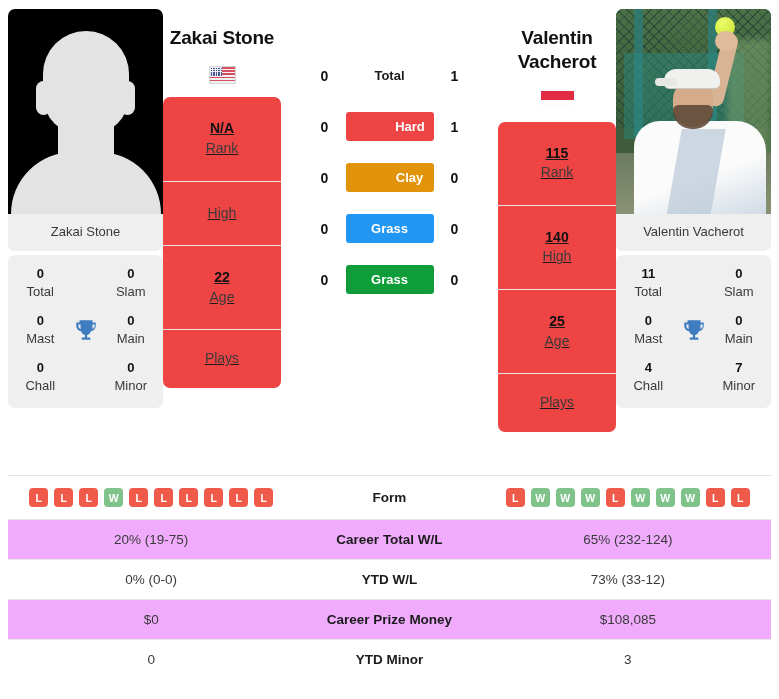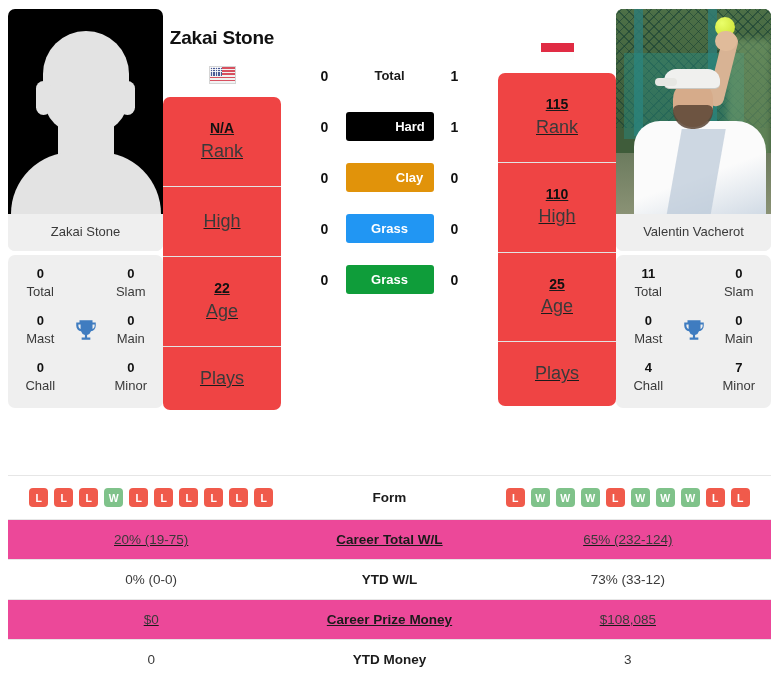--- a/index.html
+++ b/index.html
@@ -152,21 +152,21 @@
     width: 118px;
     text-decoration: underline;
   }
   .meta-row {
     text-align: center;
     padding: 15px 4px;
     border-bottom: 1px solid #e3e3e3;
   }
   .meta-row:last-child { border-bottom: none; }
   .meta-row .v { font-size: 14px; font-weight: 700; color: #111; line-height: 1.4; }
-  .meta-row .k { font-size: 18px; color: #3a3a3a; line-height: 1.4; }
+  .meta-row .k { font-size: 14px; color: #3a3a3a; line-height: 1.4; }
   .meta-row.tall { padding: 22px 4px; }
   .meta-row.plays { padding: 19px 4px; }
 
   
   .center-col {
     flex: 1 1 auto;
     padding-top: 52px;
     display: flex; flex-direction: column;
     align-items: center;
     gap: 22px;
@@ -184,21 +184,21 @@
     font-size: 13px; font-weight: 700;
     color: #ffffff;
     padding: 7px 0;
     border-radius: 3px;
   }
   .sbadge.plain { color: #1b1b1b; background: transparent; font-weight: 700; }
 
   
   .table { width: 763px; margin: 0 8px; border-collapse: collapse; }
   .table tr { border-top: 1px solid #e6e6e6; }
-  .table tr.alt { background: #ec4899; text-decoration: underline; }
+  .table tr.alt { background: #f0abfc; }
   .table td {
     padding: 12px 6px;
     font-size: 13.5px;
     color: #3a3a3a;
     text-align: center;
     vertical-align: middle;
   }
   .table td.label {
     font-weight: 700;
     color: #1b1b1b;
@@ -299,51 +299,55 @@
     </div>
 
     <div class="center-col">
       <div class="srow">
         <span class="sc">0</span>
         <span class="sbadge plain">Total</span>
         <span class="sc">1</span>
       </div>
       <div class="srow">
         <span class="sc">0</span>
-        <span class="sbadge" id="badge-hard" style="background: #000000; padding-left: 41px;">Hard</span>
+        <span class="sbadge" id="badge-hard" style="background: #ef4444; padding-left: 41px;">Hard</span>
         <span class="sc">1</span>
       </div>
       <div class="srow">
         <span class="sc">0</span>
         <span class="sbadge" id="badge-clay" style="background: rgb(225, 147, 10); padding-left: 40px;">Clay</span>
         <span class="sc">0</span>
       </div>
       <div class="srow">
         <span class="sc">0</span>
         <span class="sbadge" id="badge-indoor" style="background: rgb(33, 150, 243);">Grass</span>
         <span class="sc">0</span>
       </div>
       <div class="srow">
         <span class="sc">0</span>
         <span class="sbadge" id="badge-grass" style="background: rgb(15, 157, 58);">Grass</span>
         <span class="sc">0</span>
       </div>
     </div>
 
     <div class="info-col">
+      <div class="pname">
+        <span>Valentin</span><br>
+        <span>Vacherot</span>
+      </div>
       <div class="flag-wrap">
         <span class="flag-mc"></span>
       </div>
       <div class="meta-card">
         <div class="meta-row tall">
           <div class="v">115</div>
           <div class="k">Rank</div>
         </div>
         <div class="meta-row tall">
-          <div class="v">110</div>
+          <div class="v">140</div>
           <div class="k">High</div>
         </div>
         <div class="meta-row tall">
           <div class="v">25</div>
           <div class="k">Age</div>
         </div>
         <div class="meta-row plays">
           <div class="k">Plays</div>
         </div>
       </div>
@@ -453,19 +457,19 @@
           <td class="label">YTD W/L</td>
           <td class="side">73% (33-12)</td>
         </tr>
         <tr class="alt">
           <td class="side">$0</td>
           <td class="label">Career Prize Money</td>
           <td class="side">$108,085</td>
         </tr>
         <tr>
           <td class="side">0</td>
-          <td class="label">YTD Money</td>
+          <td class="label">YTD Minor</td>
           <td class="side">3</td>
         </tr>
       </tbody>
   </table>
 
 </div>
 
 </body></html>

